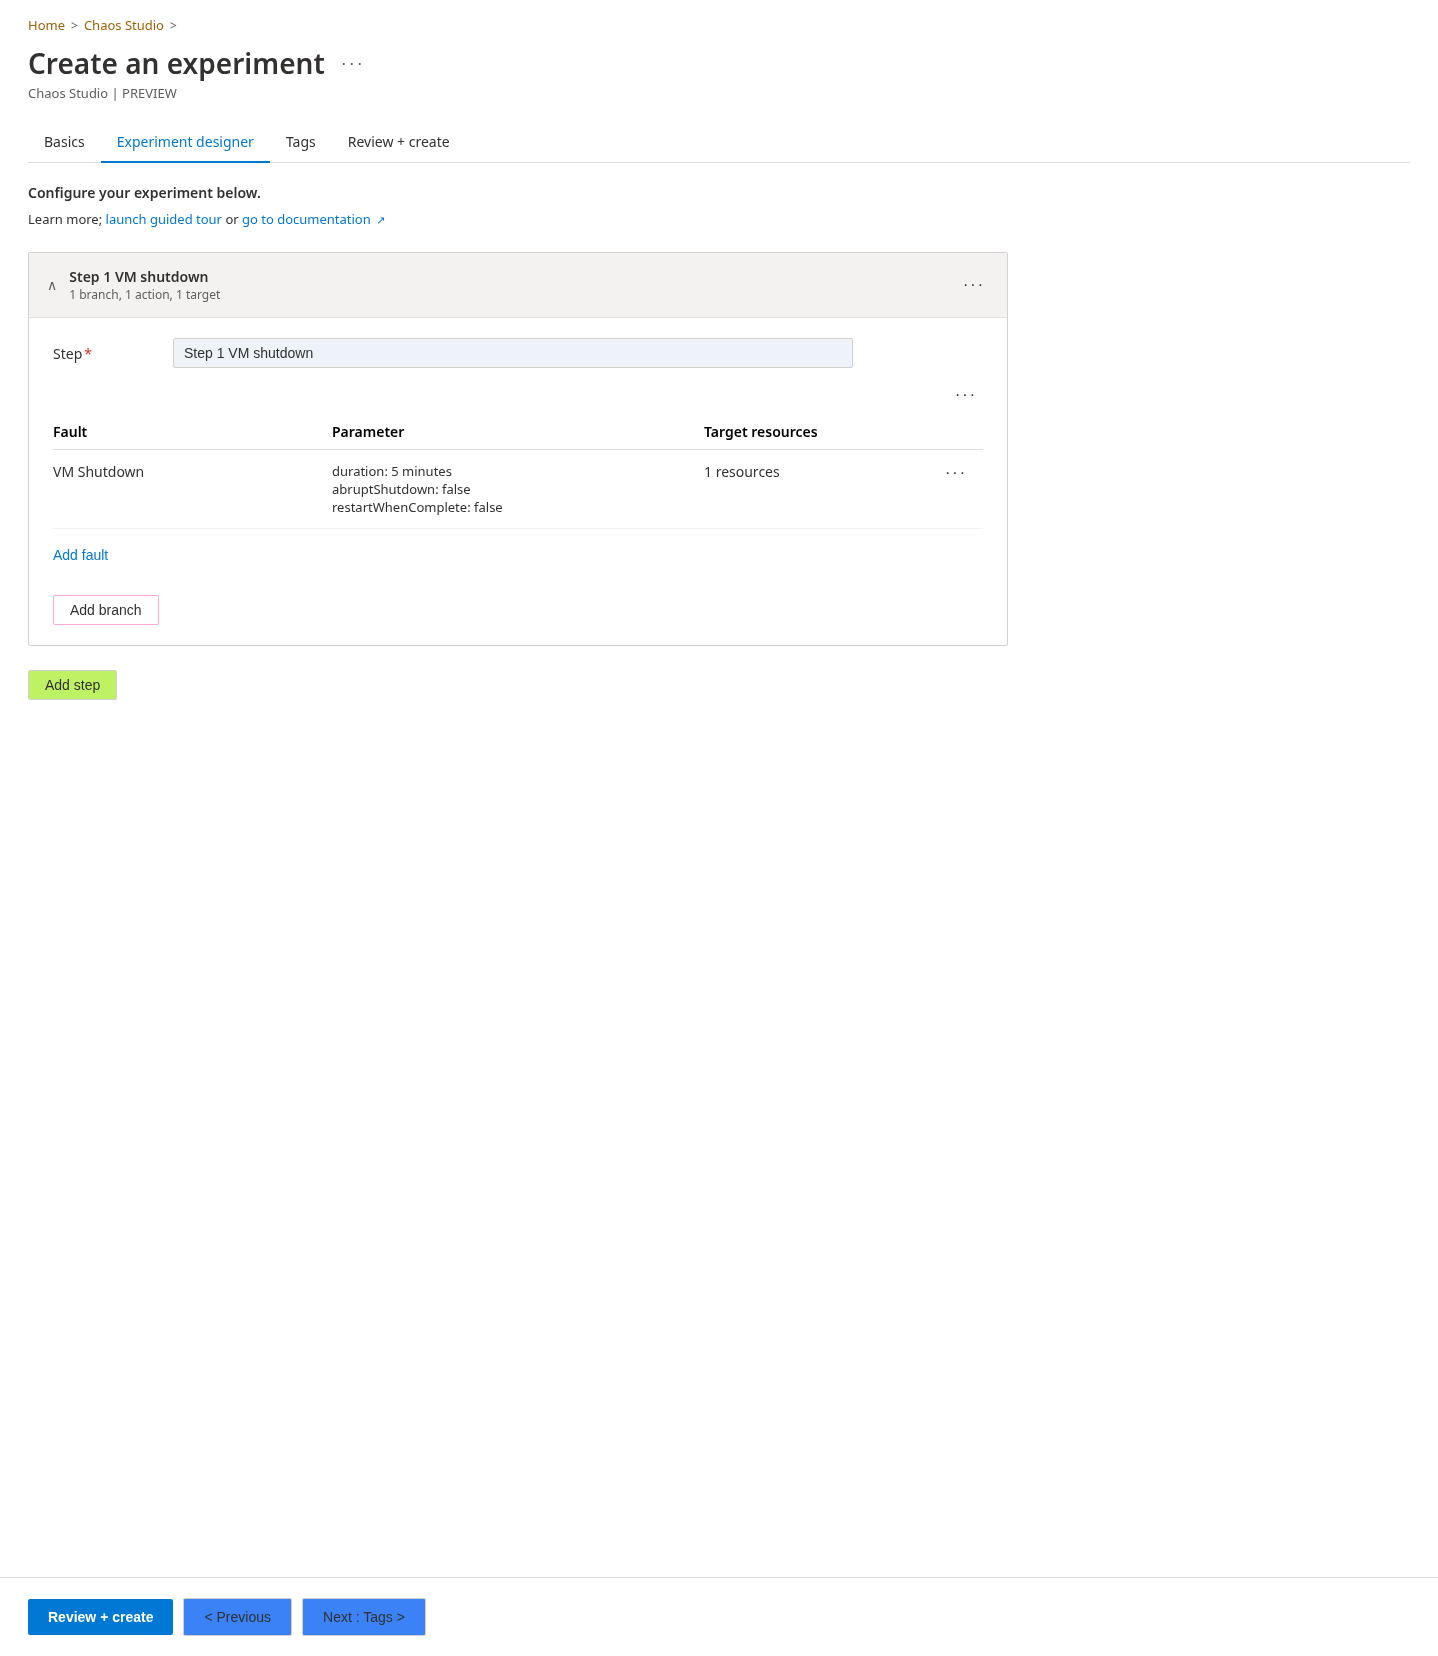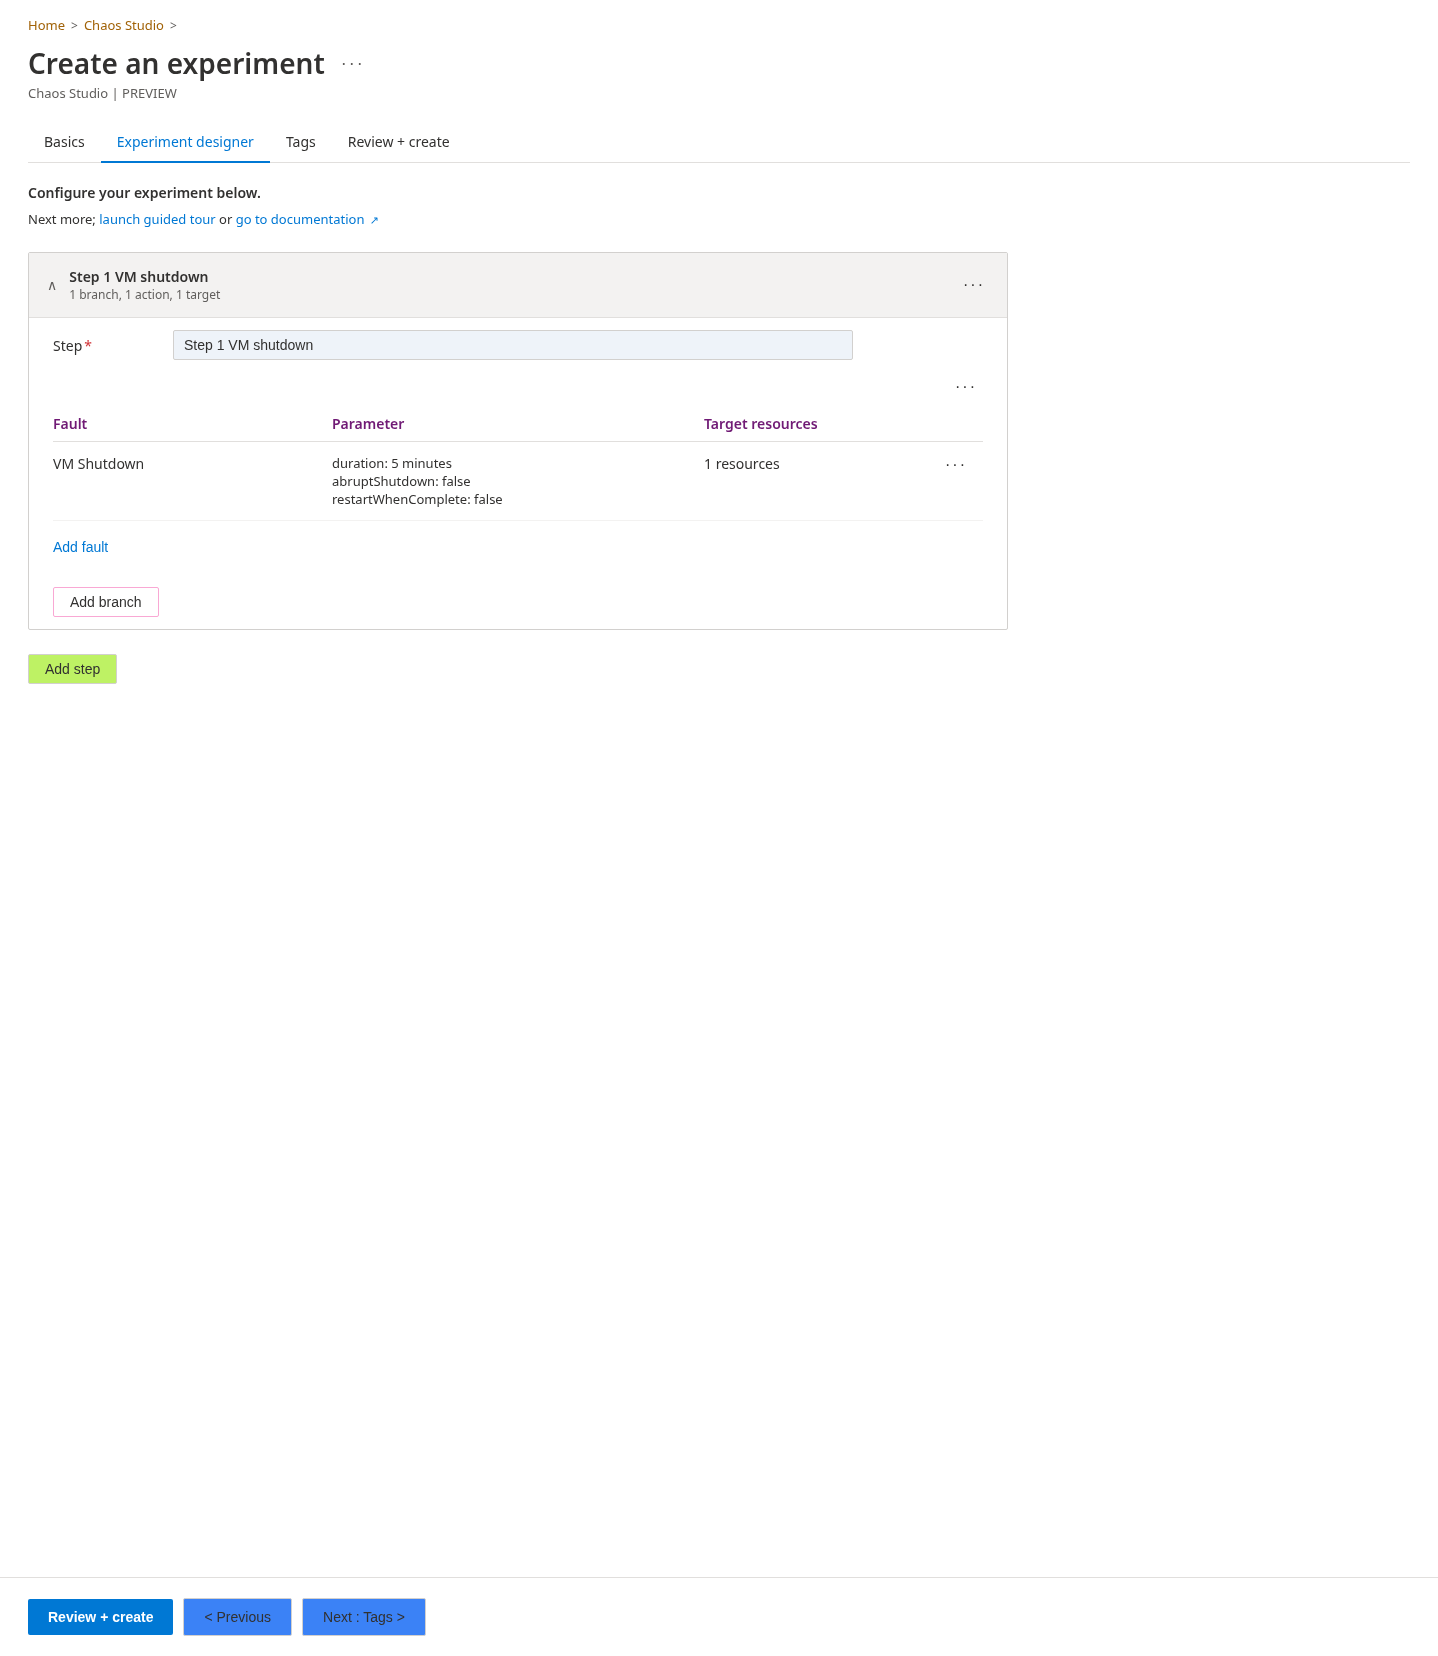--- a/index.html
+++ b/index.html
@@ -152,21 +152,21 @@
       border: none;
       cursor: pointer;
       font-size: 16px;
       color: #323130;
       letter-spacing: 2px;
       padding: 2px 6px;
     }
 
     
     .step-body {
-      padding: 12px 24px;
+      padding: 20px 24px;
     }
 
     .form-row {
       display: flex;
       align-items: center;
       margin-bottom: 16px;
     }
     .form-label {
       width: 120px;
       font-size: 14px;
@@ -210,21 +210,21 @@
       width: 100%;
       border-collapse: collapse;
       margin-bottom: 16px;
     }
     .fault-table th {
       text-align: left;
       font-weight: 600;
       font-size: 14px;
       padding: 8px 12px 8px 0;
       border-bottom: 1px solid #e1dfdd;
-      color: #701a75;
+      color: #000000;
     }
     .fault-table td {
       padding: 12px 12px 12px 0;
       font-size: 14px;
       color: #323130;
       border-bottom: 1px solid #f3f2f1;
       vertical-align: top;
     }
     .fault-table .col-fault { width: 30%; }
     .fault-table .col-param { width: 40%; }
@@ -340,21 +340,21 @@
   <div class="tabs">
     <div class="tab">Basics</div>
     <div class="tab active">Experiment designer</div>
     <div class="tab">Tags</div>
     <div class="tab">Review + create</div>
   </div>
 
   <div class="content-area">
     <div class="config-heading">Configure your experiment below.</div>
     <div class="learn-more">
-      <span>Next more;</span>
+      <span>Learn more;</span>
       <a href="#">launch guided tour</a>
       <span> <span>or</span> </span>
       <a href="#">
         <span>go to documentation</span>
         <span class="ext-icon">↗</span>
       </a>
     </div>
 
     
     <div class="step-card">

